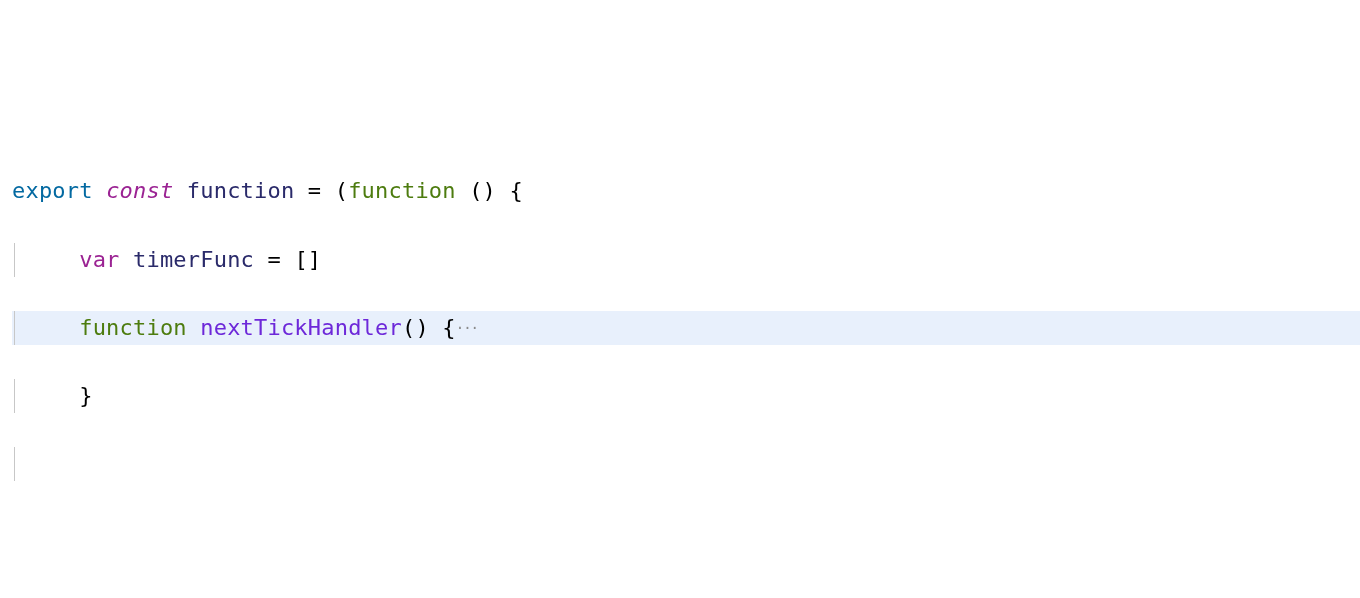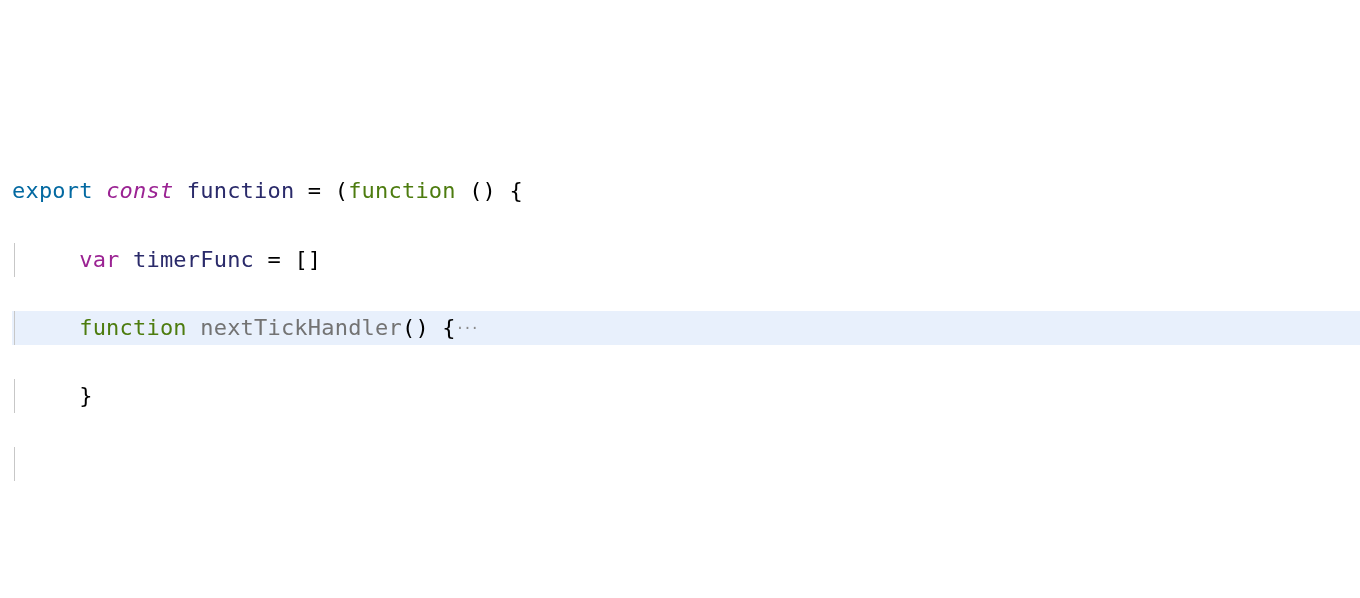--- a/index.html
+++ b/index.html
@@ -24,21 +24,21 @@
       display: block;
       min-height: 34px;
     }
     .line.hl {
       background: #e8f0fc;
     }
     .kw-export { color: #0369a1; text-align: right; }
     .kw-const { color: #9b2393; font-style: italic; }
     .kw-function { color: #4d7c0f; }
     .kw-var { color: #9b2393; text-align: center; }
-    .fn-name { color: #737373; }
+    .fn-name { color: #6d28d9; }
     .ident { color: #2a2a6a; }
     .val-false { color: #1c00cf; }
     .fold {
       color: #8a8a8a;
       font-size: 14px;
       letter-spacing: -1px;
       vertical-align: 2px;
     }
     .indent-guide {
       border-left: 1px solid #c7c7c7;

